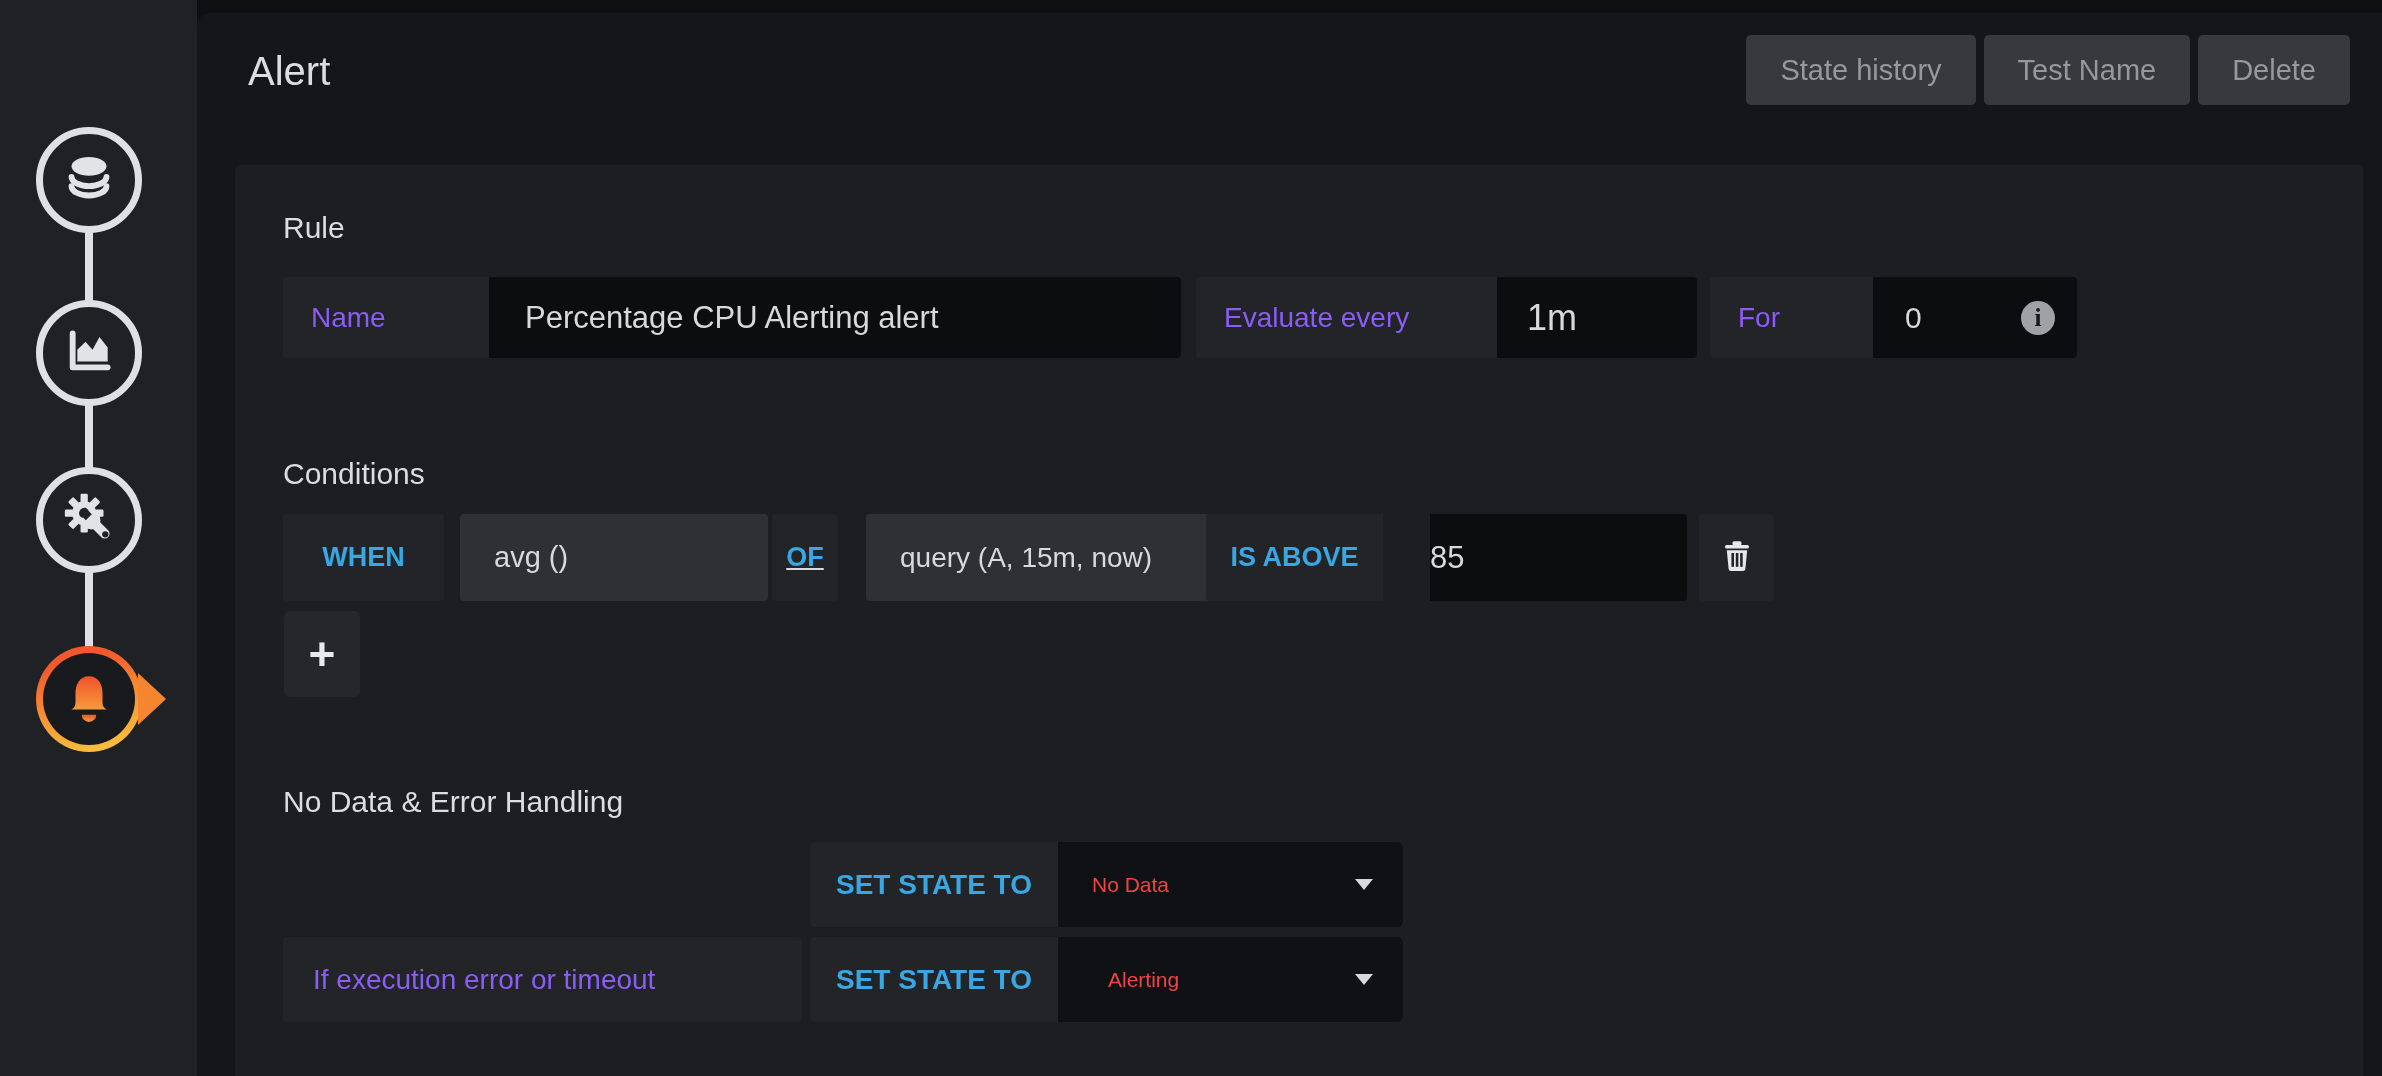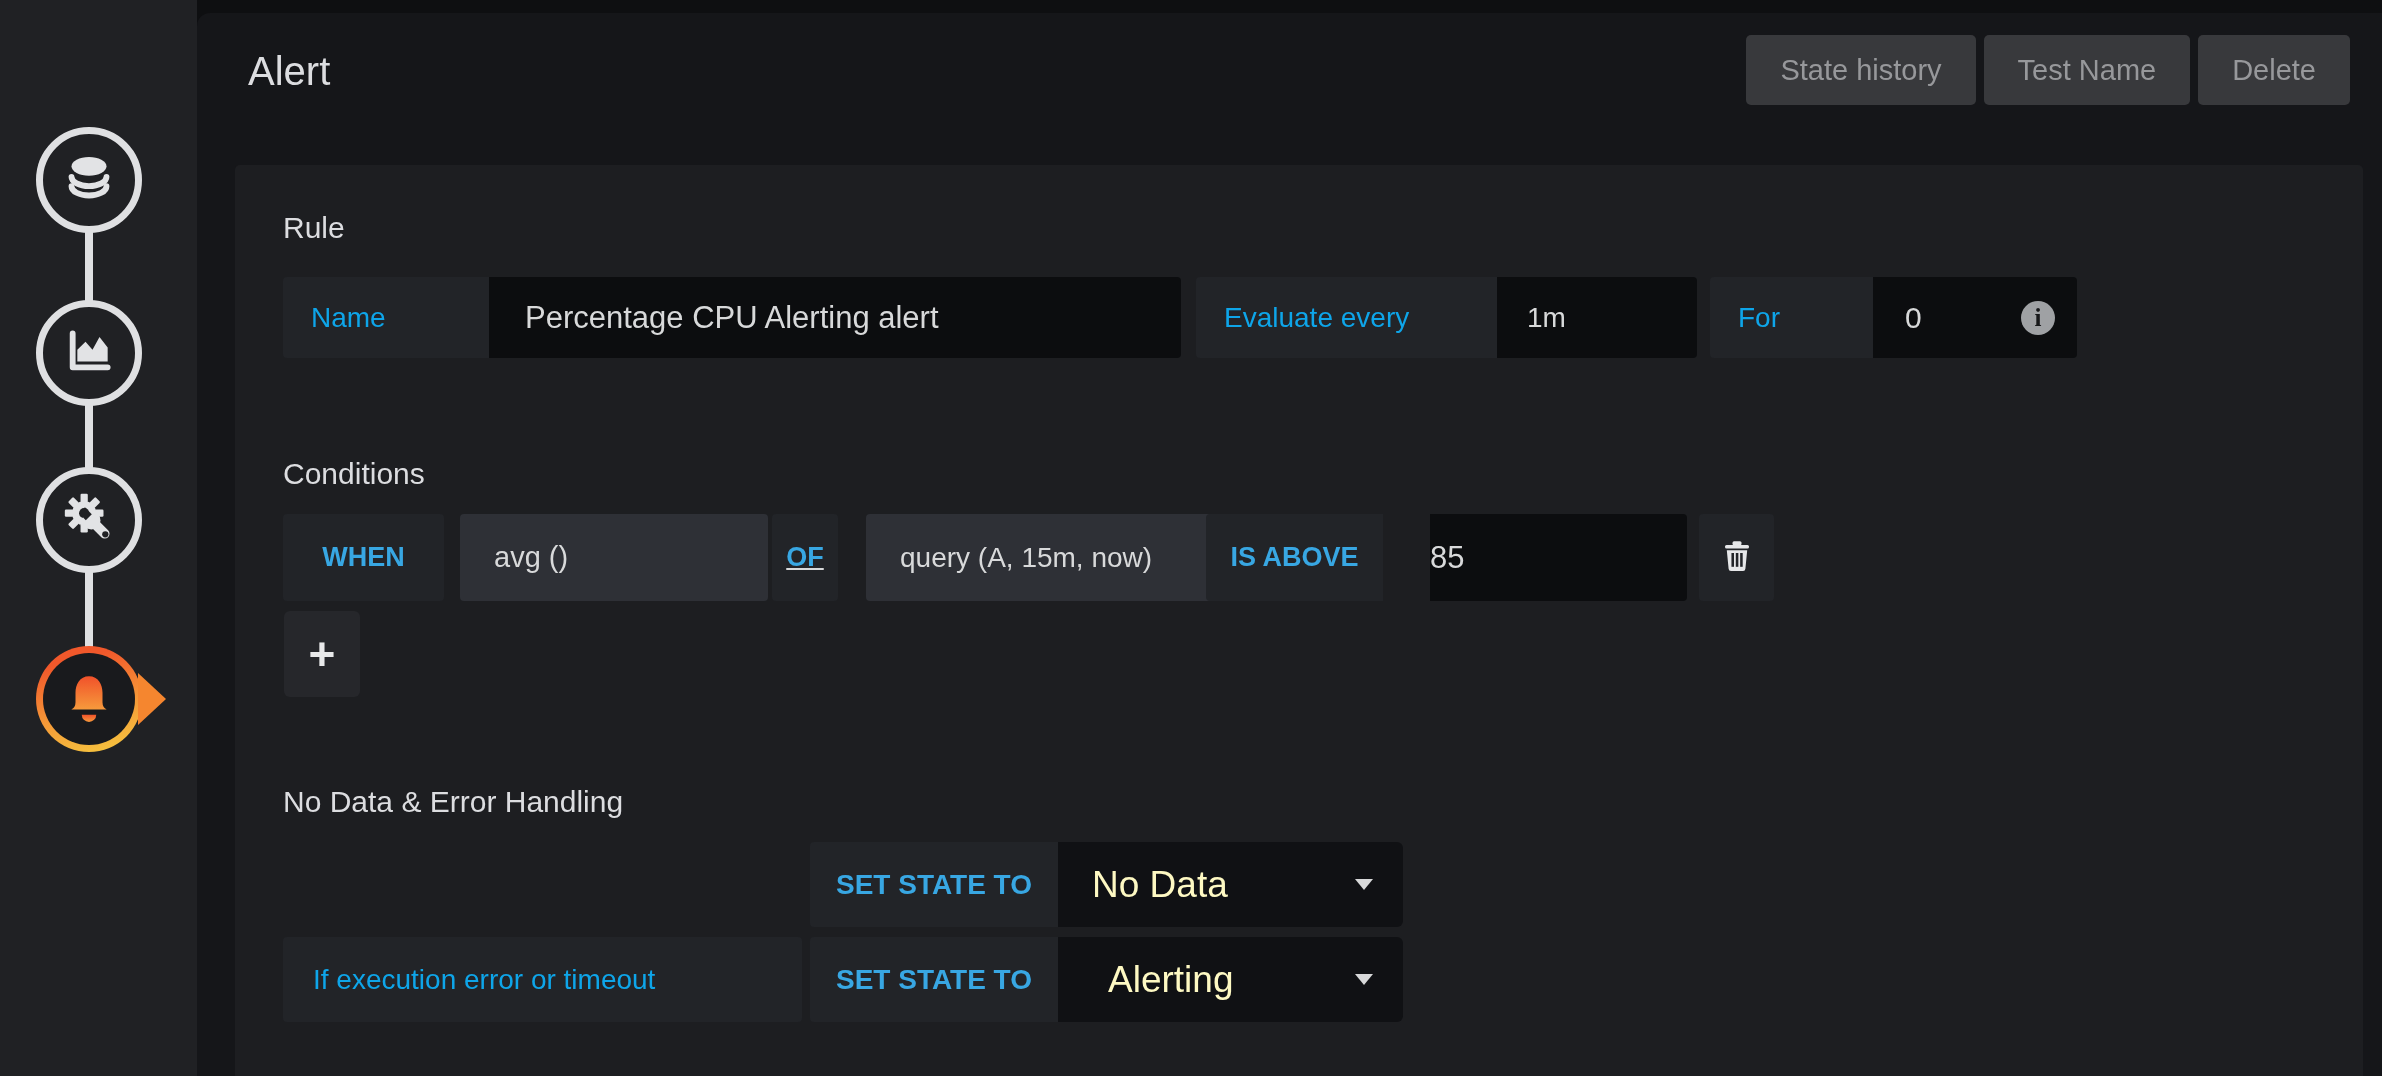--- a/index.html
+++ b/index.html
@@ -31,28 +31,28 @@
 
   
   .section { position:absolute; left:38px; top:152px; width:2128px; height:960px;
              background:#1d1e21; border-radius:5px; }
   .heading { position:absolute; left:48px; font-size:30px; line-height:1.1; color:#dcdde0; font-weight:400; }
 
   .box { position:absolute; display:flex; align-items:center; border-radius:4px; }
   .lblbox { background:#222428; }
   .litebox { background:#2e3036; }
   .darkbox { background:#0c0d0f; }
-  .lbl { font-size:28px; font-weight:500; color:#0ea5e9; }
+  .lbl { font-size:28px; font-weight:500; color:#8b5cf6; }
   .blue { color:#38a7e3; font-weight:700; font-size:27px; }
   .inval { font-size:31px; color:#d8d9da; }
 
   .compound { position:absolute; display:flex; border-radius:4px; overflow:hidden; }
   .compound > div { display:flex; align-items:center; }
 
-  .select-val { font-size:37px; color:#fef9c3; }
+  .select-val { font-size:21px; color:#ef4444; }
   .caret { width:0; height:0; border-left:9px solid transparent; border-right:9px solid transparent;
            border-top:11px solid #d8d9da; }
 
   .info-badge { width:34px; height:34px; border-radius:50%; background:#9fa1a4; color:#17181a;
                 font-family:"Liberation Serif",serif; font-weight:700; font-size:25px;
                 display:flex; align-items:center; justify-content:center; }
 
   .plus-btn { position:absolute; left:49px; top:446px; width:76px; height:86px; background:#26272b;
               border:none; border-radius:6px; color:#e8e9ea; font-size:46px; font-weight:700;
               display:flex; align-items:center; justify-content:center; cursor:pointer;
@@ -156,21 +156,21 @@
         <div class="darkbox" style="flex:1; padding-left:36px;">
           <span class="inval">Percentage CPU Alerting alert</span>
         </div>
       </div>
 
       <div class="compound" style="left:961px; top:112px; width:501px; height:81px;">
         <div class="lblbox" style="width:301px; padding-left:28px;">
           <span class="lbl">Evaluate every</span>
         </div>
         <div class="darkbox" style="flex:1; padding-left:30px;">
-          <span class="inval" style="font-size:28px;">1m</span>
+          <span class="inval" style="font-size:36px;">1m</span>
         </div>
       </div>
 
       <div class="compound" style="left:1475px; top:112px; width:367px; height:81px;">
         <div class="lblbox" style="width:163px; padding-left:28px;">
           <span class="lbl">For</span>
         </div>
         <div class="darkbox" style="flex:1; padding-left:32px; position:relative;">
           <span class="inval" style="font-size:30px;">0</span>
           <span class="info-badge" style="position:absolute; right:22px;">i</span>

